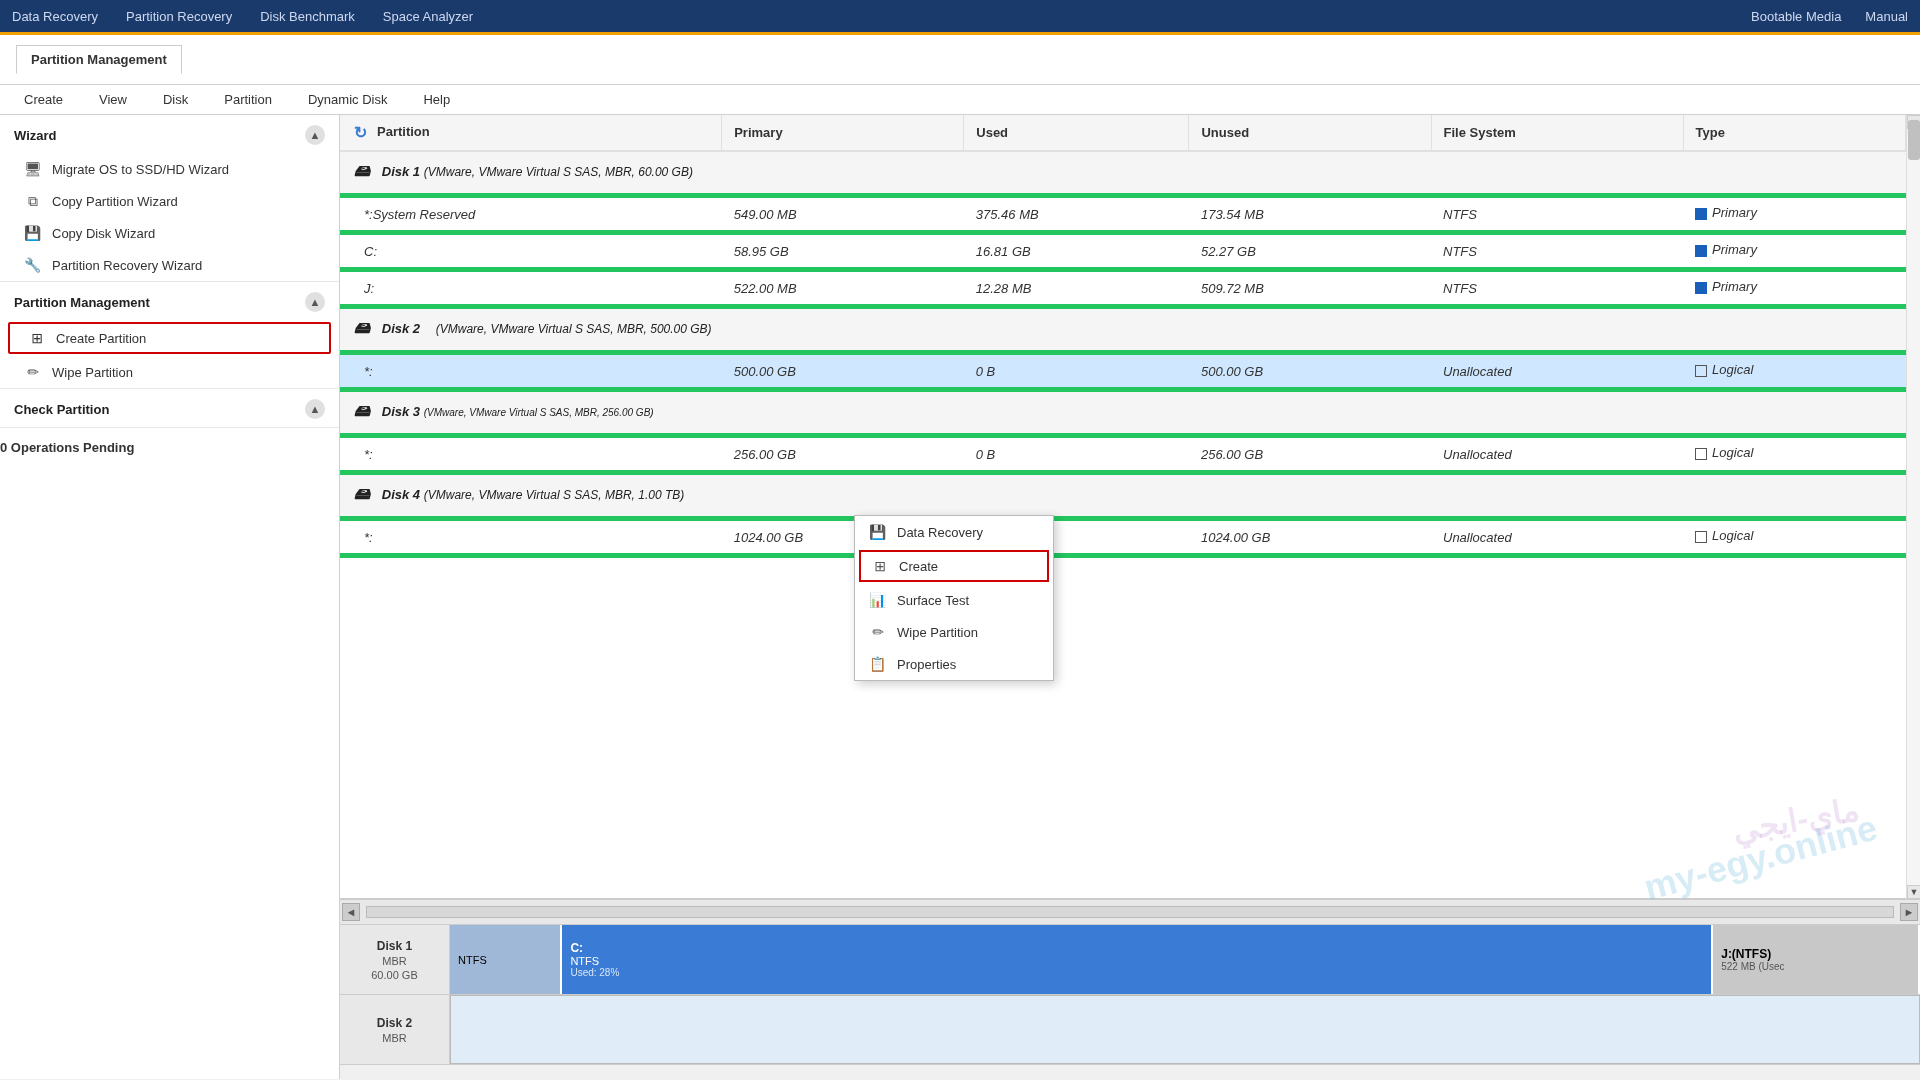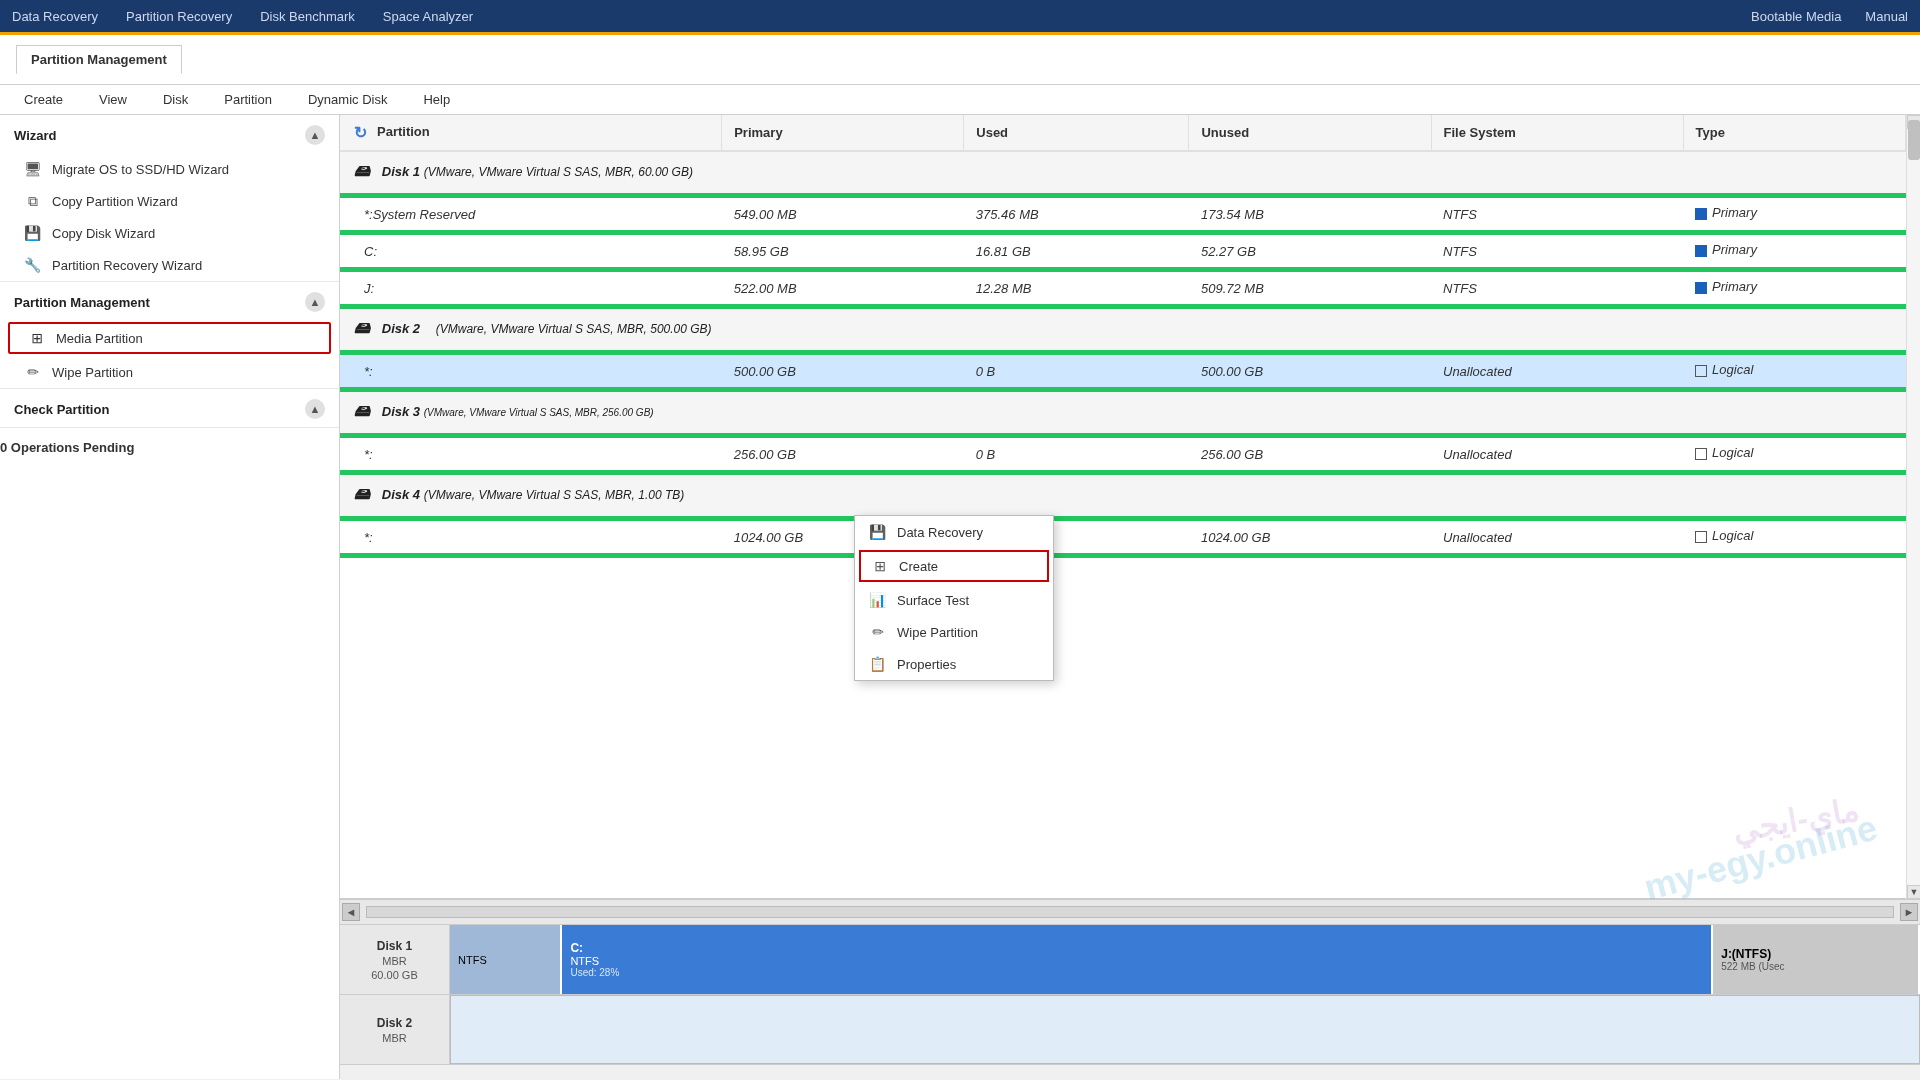--- a/index.html
+++ b/index.html
@@ -406,21 +406,21 @@
       <div class="sidebar-icon">🔧</div>
       <span>Partition Recovery Wizard</span>
     </div>
 
     <div class="sidebar-section-header">
       <span>Partition Management</span>
       <div class="sidebar-chevron">▲</div>
     </div>
     <div class="sidebar-item active">
       <div class="sidebar-icon">⊞</div>
-      <span>Media Partition</span>
+      <span>Create Partition</span>
     </div>
     <div class="sidebar-item">
       <div class="sidebar-icon">✏</div>
       <span>Wipe Partition</span>
     </div>
 
     <div class="sidebar-section-header">
       <span>Check Partition</span>
       <div class="sidebar-chevron">▲</div>
     </div>

